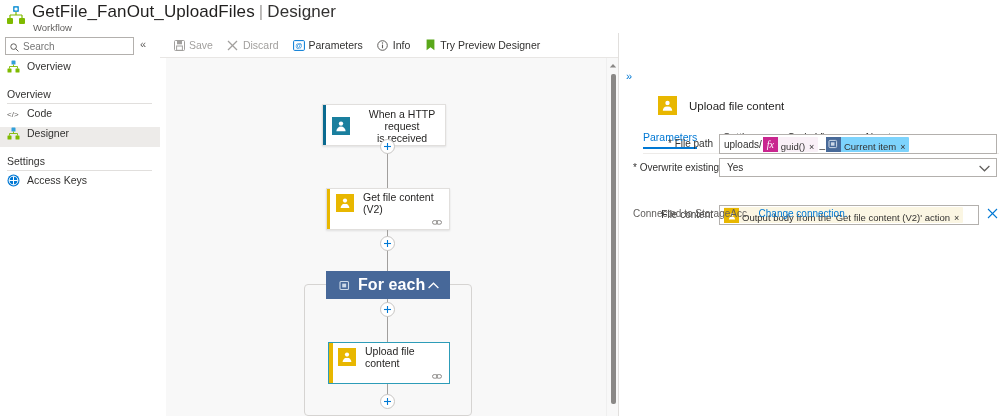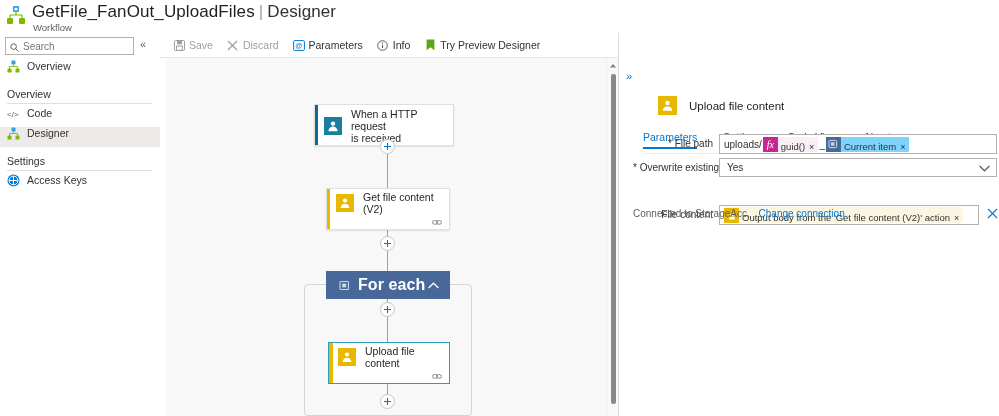--- a/index.html
+++ b/index.html
@@ -246,21 +246,21 @@
             <path d="M0.6 0.6 h7.8 v10.6 l-3.9 -3 l-3.9 3 z" fill="#5aa81a"></path>
           </svg>
       </span>
       <span>Try Preview Designer</span>
     </div>
   </div>
   <div class="toolbar-sep"></div>
 
   <div class="canvas">
 
-    <div class="node" style="left:148px; top:46px; width:140px; height:42px;">
+    <div class="node" style="left:156px; top:46px; width:124px; height:42px;text-align:center;">
       <div class="accent" style="background:#0b6a8f;"></div>
       <div class="node-head" style="height:42px;">
         <span class="node-ico">
           <svg width="18" height="18" viewBox="0 0 18 18">
               <rect width="18" height="18" fill="#1a7f9e"></rect>
               <circle cx="9" cy="6.6" r="2.2" fill="#fff"></circle>
               <path d="M4.4 14.2 a4.6 4.6 0 0 1 9.2 0 z" fill="#fff"></path>
             </svg>
         </span>
         <span class="node-label">

